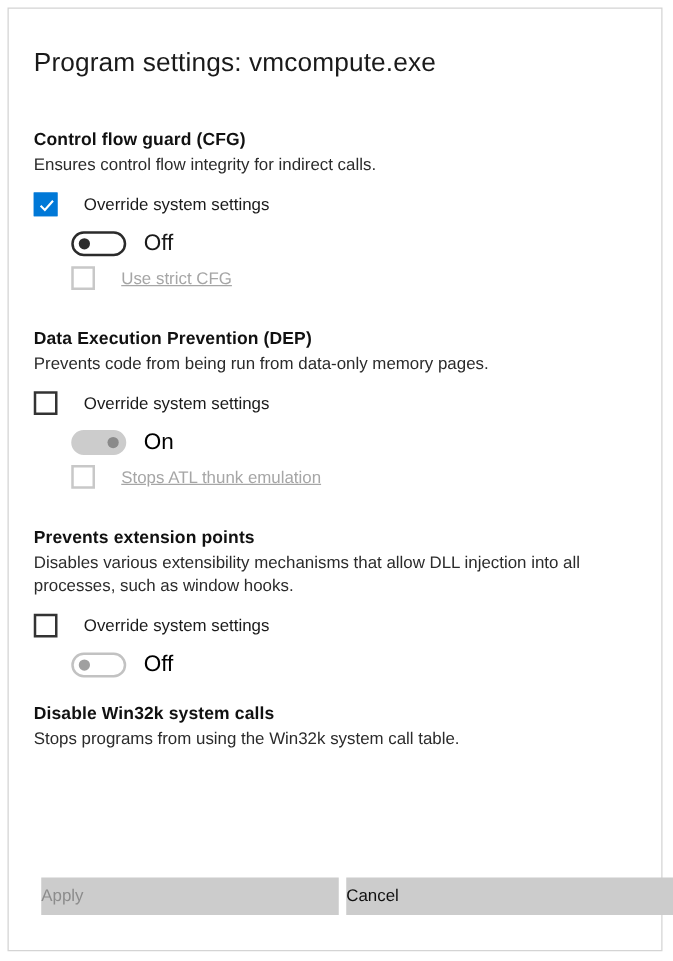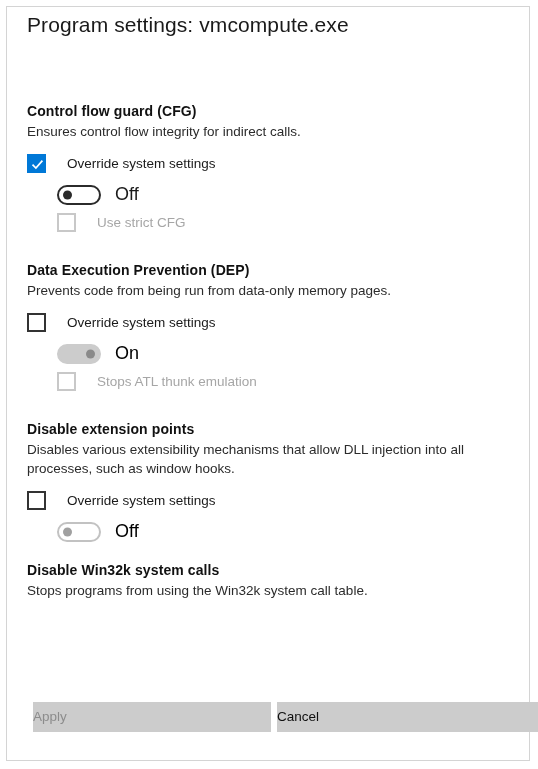--- a/index.html
+++ b/index.html
@@ -22,21 +22,21 @@
     width: 524px;
     height: 755px;
     border: 1px solid #d4d4d4;
     background: #ffffff;
     box-sizing: border-box;
   }
 
   .page-title {
     position: absolute;
     left: 20px;
-    top: 6px;
+    top: 32px;
     font-size: 21px;
     font-weight: 400;
     color: #1a1a1a;
     letter-spacing: 0.1px;
   }
 
   .content {
     position: absolute;
     left: 0;
     top: 96px;
@@ -91,21 +91,21 @@
   .cbox.disabled {
     border-color: #c8c8c8;
   }
 
   .check-label {
     font-size: 13.5px;
     color: #1a1a1a;
     margin-left: 21px;
     white-space: nowrap;
   }
-  .check-label.disabled { color: #a6a6a6; }
+  .check-label.disabled { color: #a6a6a6; text-decoration: underline; }
 
   
   .toggle-row {
     display: flex;
     align-items: center;
     margin-top: 11px;
     margin-left: 30px;
   }
 
   .toggle {
@@ -244,21 +244,21 @@
         <span class="toggle-label disabled">On</span>
       </div>
 
       <div class="check-row indent">
         <span class="cbox disabled"></span>
         <span class="check-label disabled">Stops ATL thunk emulation</span>
       </div>
     </div>
 
     <div class="section" style="margin-top:30px;">
-      <div class="section-title">Disable extension points</div>
+      <div class="section-title">Prevents extension points</div>
       <div class="section-desc">Disables various extensibility mechanisms that allow DLL injection into all processes, such as window hooks.</div>
 
       <div class="check-row">
         <span class="cbox"></span>
         <span class="check-label">Override system settings</span>
       </div>
 
       <div class="toggle-row">
         <span class="toggle disabled-off">
           <span class="knob"></span>

